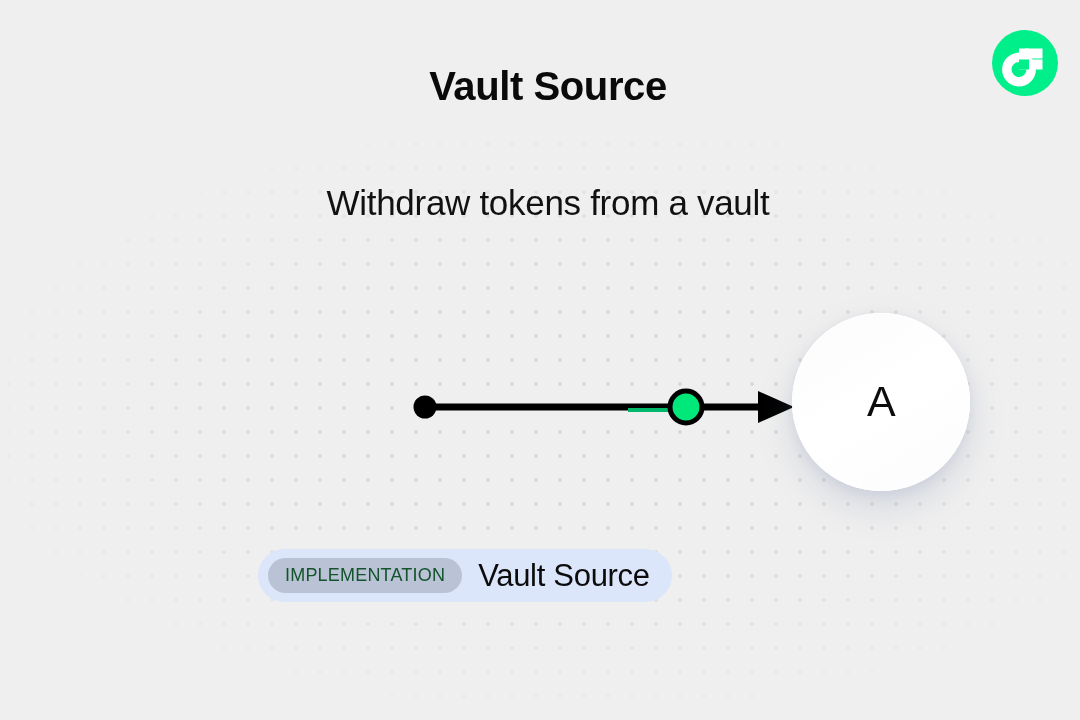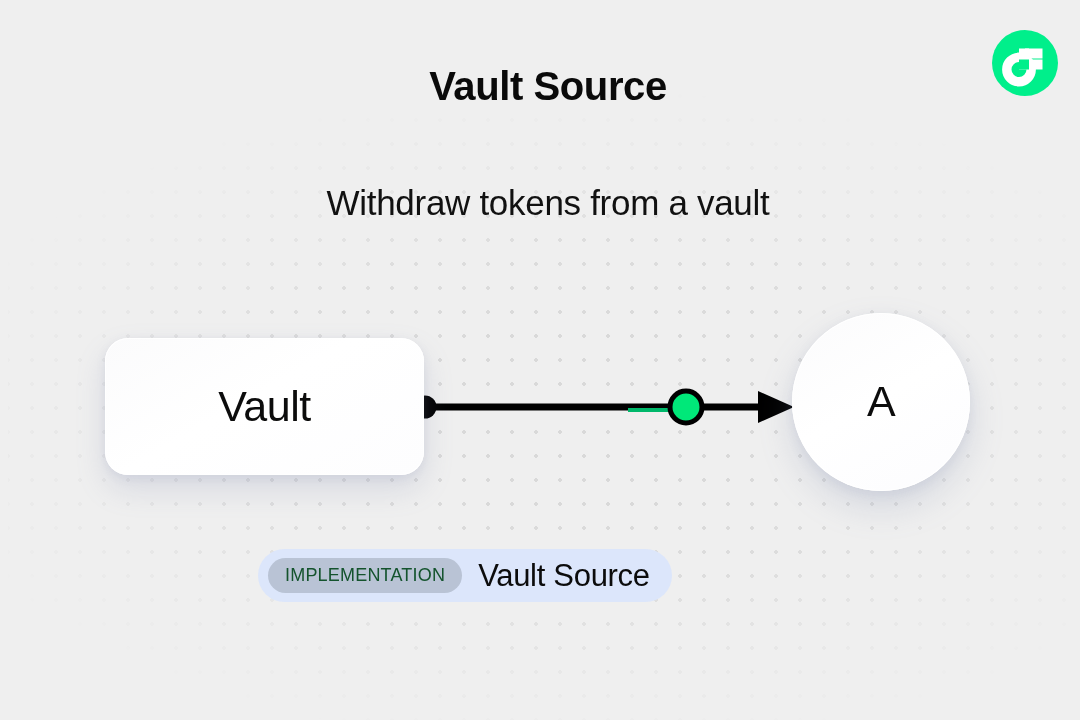--- a/index.html
+++ b/index.html
@@ -205,23 +205,20 @@
 
       <line x1="620" y1="410" x2="678" y2="410" stroke="#00b86b" stroke-width="4"></line>
 
       <polygon points="750,391 786,407 750,423" fill="#000000"></polygon>
 
       <circle cx="417" cy="407" r="11.5" fill="#000000"></circle>
 
       <circle cx="678" cy="407" r="16" fill="#00e879" stroke="#000000" stroke-width="5"></circle>
     </svg>
 
-    <div class="node-vault">
-      <span class="node-vault-label">Vault</span>
-    </div>
 
     <div class="node-circle">
       <span class="node-circle-label">A</span>
     </div>
 
   </div>
 
   <div id="impl-pill">
     <span id="impl-chip">IMPLEMENTATION</span>
     <span id="impl-name">Vault Source</span>

